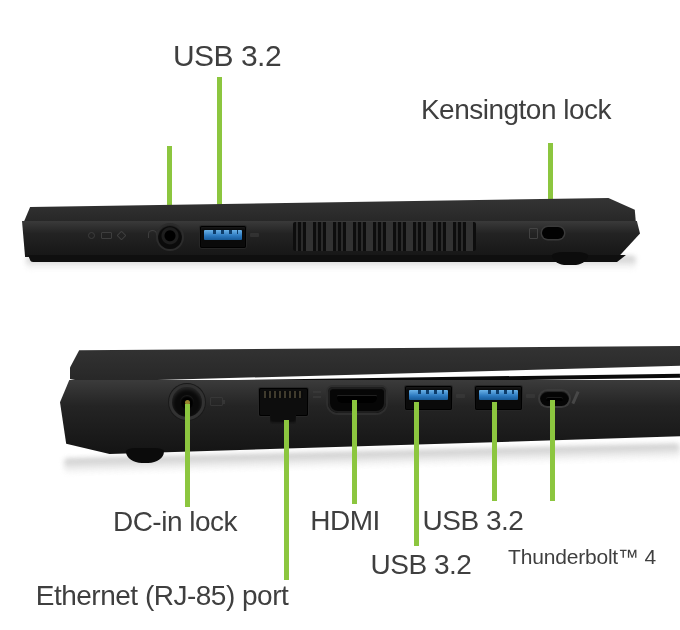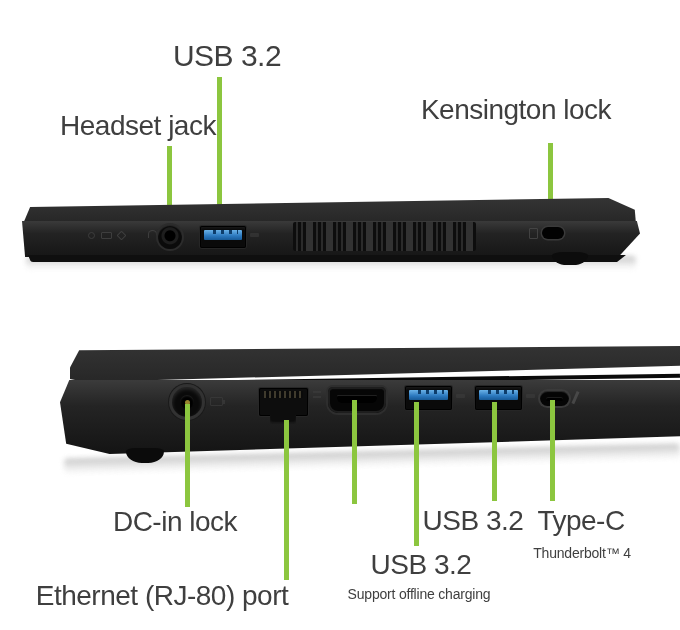--- a/index.html
+++ b/index.html
@@ -6,21 +6,21 @@
   html,body { margin:0; padding:0; background:#fff; }
   .stage {
     position:relative; width:680px; height:630px; background:#ffffff;
     overflow:hidden; font-family:"Liberation Sans","DejaVu Sans",sans-serif;
   }
   .lbl {
     position:absolute; transform:translateX(-50%); white-space:nowrap;
     color:var(--label-text); font-size:28px; letter-spacing:-0.5px;
   }
   .lbl.big { font-size:30px; }
-  .lbl.small { font-size:14px; letter-spacing:-0.2px; }
+  .lbl.small { font-size:21px; letter-spacing:-0.2px; }
   .cline { position:absolute; width:5px; background:var(--accent-green); }
 
   
   .reflect {
     position:absolute; background:linear-gradient(180deg,#bdbdbd,#f4f4f4 80%);
     filter:blur(2.5px); opacity:.85; border-radius:4px;
   }
 
   
   .laptop-a { position:absolute; left:22px; top:193px; width:618px; height:77px; }
@@ -153,21 +153,20 @@
   }
   .tc .slot { position:absolute; left:6px; right:6px; top:5.5px; height:4px; border-radius:2px; background:#000; box-shadow:inset 0 1px 0 #1c1c1c; }
   .slash { position:absolute; left:514px; top:47px; width:2.5px; height:13px; background:#4f4f4f; transform:rotate(24deg); opacity:.8; }
 </style>
 </head>
 <body>
 
 <div class="stage">
 
   <div class="lbl big" style="left:227px; top:39px;">USB 3.2</div>
-  <div class="lbl" style="left:138px; top:110px;">Headset jack</div>
   <div class="lbl" style="left:516px; top:94px;">Kensington lock</div>
 
   <div class="cline" style="left:217px; top:77px;  height:154px;"></div>
   <div class="cline" style="left:167px; top:146px; height:88px;"></div>
   <div class="cline" style="left:548px; top:143px; height:90px;"></div>
 
   <div class="reflect" style="left:26px; top:256px; width:610px; height:13px;"></div>
   <div class="laptop-a">
     <div class="lt-lid"></div>
     <div class="lt-body"></div>
@@ -236,20 +235,19 @@
   </div>
 
   <div class="cline" style="left:185px; top:404px; height:103px;"></div>
   <div class="cline" style="left:284px; top:420px; height:160px;"></div>
   <div class="cline" style="left:352px; top:400px; height:104px;"></div>
   <div class="cline" style="left:414px; top:402px; height:144px;"></div>
   <div class="cline" style="left:492px; top:402px; height:99px;"></div>
   <div class="cline" style="left:550px; top:400px; height:101px;"></div>
 
   <div class="lbl" style="left:175px; top:506px;">DC-in lock</div>
+  <div class="lbl" style="left:345px; top:505px;">HDMI</div>
   <div class="lbl" style="left:473px; top:505px;">USB 3.2</div>
-  <div class="lbl" style="left:581px; top:505px;">Type-C</div>
   <div class="lbl small" style="left:582px; top:545px;">Thunderbolt™ 4</div>
   <div class="lbl" style="left:421px; top:549px;">USB 3.2</div>
-  <div class="lbl" style="left:162px; top:580px;">Ethernet (RJ-80) port</div>
-  <div class="lbl small" style="left:419px; top:586px;">Support offline charging</div>
+  <div class="lbl" style="left:162px; top:580px;">Ethernet (RJ-85) port</div>
 
 </div>
 
 </body></html>

